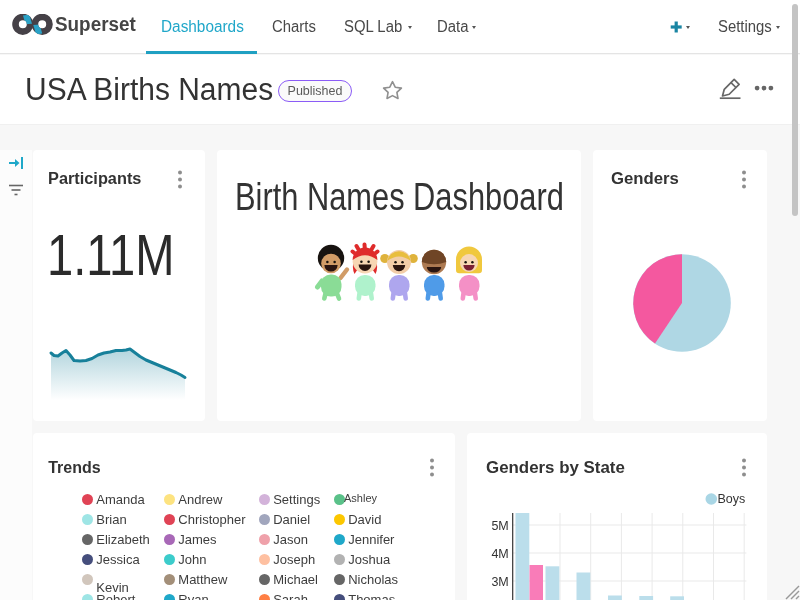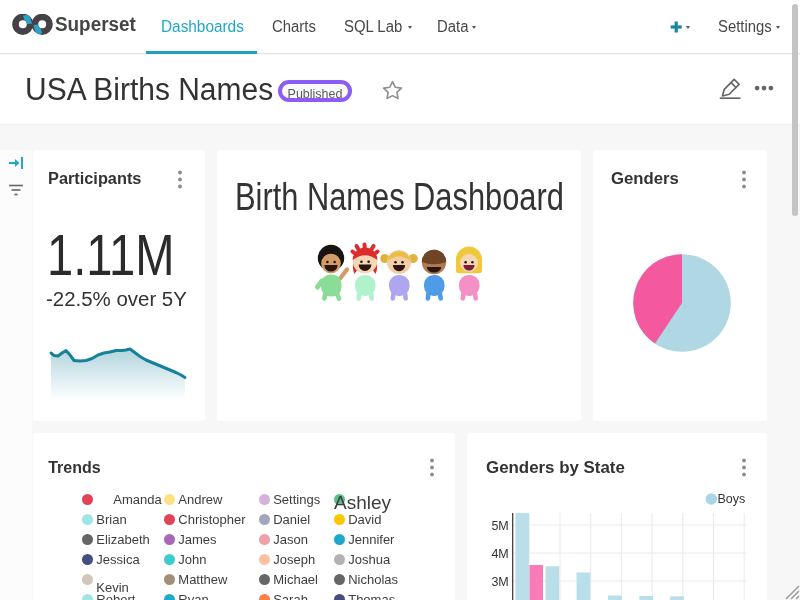--- a/index.html
+++ b/index.html
@@ -43,21 +43,21 @@
   <svg class="abs" style="left:669.5px;top:21px;" width="13" height="13" viewBox="0 0 13 13">
       <line x1="6.2" y1="0.5" x2="6.2" y2="11.5" stroke="#1A85A3" stroke-width="3.2"></line>
       <line x1="0.7" y1="6" x2="11.7" y2="6" stroke="#1A85A3" stroke-width="3.2"></line>
     </svg>
   <div class="caret" style="left:686px;top:25.5px;"></div>
   <div class="navitem" style="left:718.3px;">Settings</div>
   <div class="caret" style="left:776px;top:25.5px;"></div>
 
   <div class="abs" style="left:0;top:55px;width:800px;height:70px;background:#fff;border-bottom:1px solid #F0F0F0;"></div>
   <div class="abs" style="left:24.6px;top:72.2px;font-size:30.8px;color:#333;transform:scaleX(0.973);transform-origin:left;white-space:nowrap;">USA Births Names</div>
-  <div class="abs" style="left:278px;top:80px;width:74px;height:21.5px;background:#FAFAFA;border:4px solid #8b5cf6;border-radius:11px;text-align:center;font-size:12.5px;line-height:21px;color:#5A5A5A;">Published</div>
+  <div class="abs" style="left:278px;top:80px;width:74px;height:21.5px;background:#FAFAFA;border:1px solid #8b5cf6;border-radius:11px;text-align:center;font-size:12.5px;line-height:21px;color:#5A5A5A;">Published</div>
 
   <svg class="abs" style="left:381px;top:79px;" width="23" height="23" viewBox="0 0 23 23">
     <path d="M11.5 2.6 L14.2 8.2 L20.4 9.1 L15.9 13.4 L17 19.5 L11.5 16.6 L6 19.5 L7.1 13.4 L2.6 9.1 L8.8 8.2 Z" fill="none" stroke="#909090" stroke-width="1.6" stroke-linejoin="round"></path>
   </svg>
 
   <svg class="abs" style="left:716px;top:74px;" width="28" height="28" viewBox="0 0 28 28">
     <g transform="translate(6.5,22) rotate(45)" fill="none" stroke="#666" stroke-width="1.7" stroke-linejoin="round">
       <path d="M-3.5 -6 L-3.5 -20 L3.5 -20 L3.5 -6 L0 0 Z"></path>
       <line x1="-3.5" y1="-15.5" x2="3.5" y2="-15.5"></line>
     </g>
@@ -83,21 +83,20 @@
   </svg>
 
   <div class="card" style="left:33px;top:150px;width:172px;height:271px;"></div>
   <div class="ctitle" style="left:47.6px;top:170px;transform:scaleX(1.02);">Participants</div>
   <svg class="abs kebab" style="left:176px;top:169px;" width="8" height="21" viewBox="0 0 8 21">
     <circle cx="4" cy="3.5" r="2"></circle>
       <circle cx="4" cy="10.5" r="2"></circle>
       <circle cx="4" cy="17.5" r="2"></circle>
   </svg>
   <div class="abs" style="left:47px;top:221.8px;font-size:57.5px;color:#2B2B2B;transform:scaleX(0.819);transform-origin:left;white-space:nowrap;">1.11M</div>
-  <div class="abs" style="left:46px;top:287.2px;font-size:20.5px;color:#333;transform:scaleX(0.997);transform-origin:left;white-space:nowrap;">-22.5% over 5Y</div>
   <svg class="abs" style="left:48px;top:345px;" width="140" height="56" viewBox="0 0 140 56">
     <defs>
       <linearGradient id="sparkfill" x1="0" y1="0" x2="0" y2="1">
         <stop offset="0" stop-color="#177F99" stop-opacity="0.33"></stop>
         <stop offset="1" stop-color="#177F99" stop-opacity="0"></stop>
       </linearGradient>
     </defs>
     <path d="M3 8 L6 10.5 L10 11 L14 8 L18 5.5 L22 10 L26 15.5 L32 16 L38 15.5 L44 13.5 L50 10 L56 8 L62 7 L68 5.5 L74 5.5 L78 5 L82 4 L86 7 L92 11.5 L98 15 L104 17.5 L110 20 L116 22.5 L122 25 L128 27.5 L133 30 L137 32.5 L137 55 L3 55 Z" fill="url(#sparkfill)" stroke="none"></path>
     <path d="M3 8 L6 10.5 L10 11 L14 8 L18 5.5 L22 10 L26 15.5 L32 16 L38 15.5 L44 13.5 L50 10 L56 8 L62 7 L68 5.5 L74 5.5 L78 5 L82 4 L86 7 L92 11.5 L98 15 L104 17.5 L110 20 L116 22.5 L122 25 L128 27.5 L133 30 L137 32.5" fill="none" stroke="#17809A" stroke-width="3" stroke-linejoin="round" stroke-linecap="round"></path>
   </svg>
@@ -177,27 +176,27 @@
 
   <div class="card" style="left:33px;top:433px;width:422px;height:200px;"></div>
   <div class="ctitle" style="left:48.2px;top:458.7px;">Trends</div>
   <svg class="abs kebab" style="left:427.5px;top:457.3px;" width="8" height="21" viewBox="0 0 8 21">
     <circle cx="4" cy="3.5" r="2"></circle>
       <circle cx="4" cy="10.5" r="2"></circle>
       <circle cx="4" cy="17.5" r="2"></circle>
   </svg>
   <div id="legend">
       <div class="abs" style="left:81.6px;top:493.6px;width:11.6px;height:11.6px;border-radius:50%;background:#E04355;"></div>
-  <div class="abs" style="left:96.3px;top:491.8px;font-size:13px;color:#3D3D3D;margin-left:17px;">Amanda</div>
+  <div class="abs" style="left:96.3px;top:491.8px;font-size:13px;color:#3D3D3D;">Amanda</div>
   <div class="abs" style="left:163.6px;top:493.6px;width:11.6px;height:11.6px;border-radius:50%;background:#FDE380;"></div>
   <div class="abs" style="left:178.29999999999998px;top:491.8px;font-size:13px;color:#3D3D3D;">Andrew</div>
   <div class="abs" style="left:258.5px;top:493.6px;width:11.6px;height:11.6px;border-radius:50%;background:#D3B3DA;"></div>
   <div class="abs" style="left:273.2px;top:491.8px;font-size:13px;color:#3D3D3D;">Settings</div>
   <div class="abs" style="left:333.5px;top:493.6px;width:11.6px;height:11.6px;border-radius:50%;background:#5AC189;"></div>
-  <div class="abs" style="left:334px;top:491.8px;font-size:19px;color:#3D3D3D;">Ashley</div>
+  <div class="abs" style="left:344px;top:491.8px;font-size:11px;color:#3D3D3D;">Ashley</div>
   <div class="abs" style="left:81.6px;top:513.6px;width:11.6px;height:11.6px;border-radius:50%;background:#9EE5E5;"></div>
   <div class="abs" style="left:96.3px;top:511.8px;font-size:13px;color:#3D3D3D;">Brian</div>
   <div class="abs" style="left:163.6px;top:513.6px;width:11.6px;height:11.6px;border-radius:50%;background:#E04355;"></div>
   <div class="abs" style="left:178.29999999999998px;top:511.8px;font-size:13px;color:#3D3D3D;">Christopher</div>
   <div class="abs" style="left:258.5px;top:513.6px;width:11.6px;height:11.6px;border-radius:50%;background:#A1A6BD;"></div>
   <div class="abs" style="left:273.2px;top:511.8px;font-size:13px;color:#3D3D3D;">Daniel</div>
   <div class="abs" style="left:333.5px;top:513.6px;width:11.6px;height:11.6px;border-radius:50%;background:#FCC700;"></div>
   <div class="abs" style="left:348.2px;top:511.8px;font-size:13px;color:#3D3D3D;">David</div>
   <div class="abs" style="left:81.6px;top:533.6px;width:11.6px;height:11.6px;border-radius:50%;background:#666666;"></div>
   <div class="abs" style="left:96.3px;top:531.8000000000001px;font-size:13px;color:#3D3D3D;text-align:center;">Elizabeth</div>

